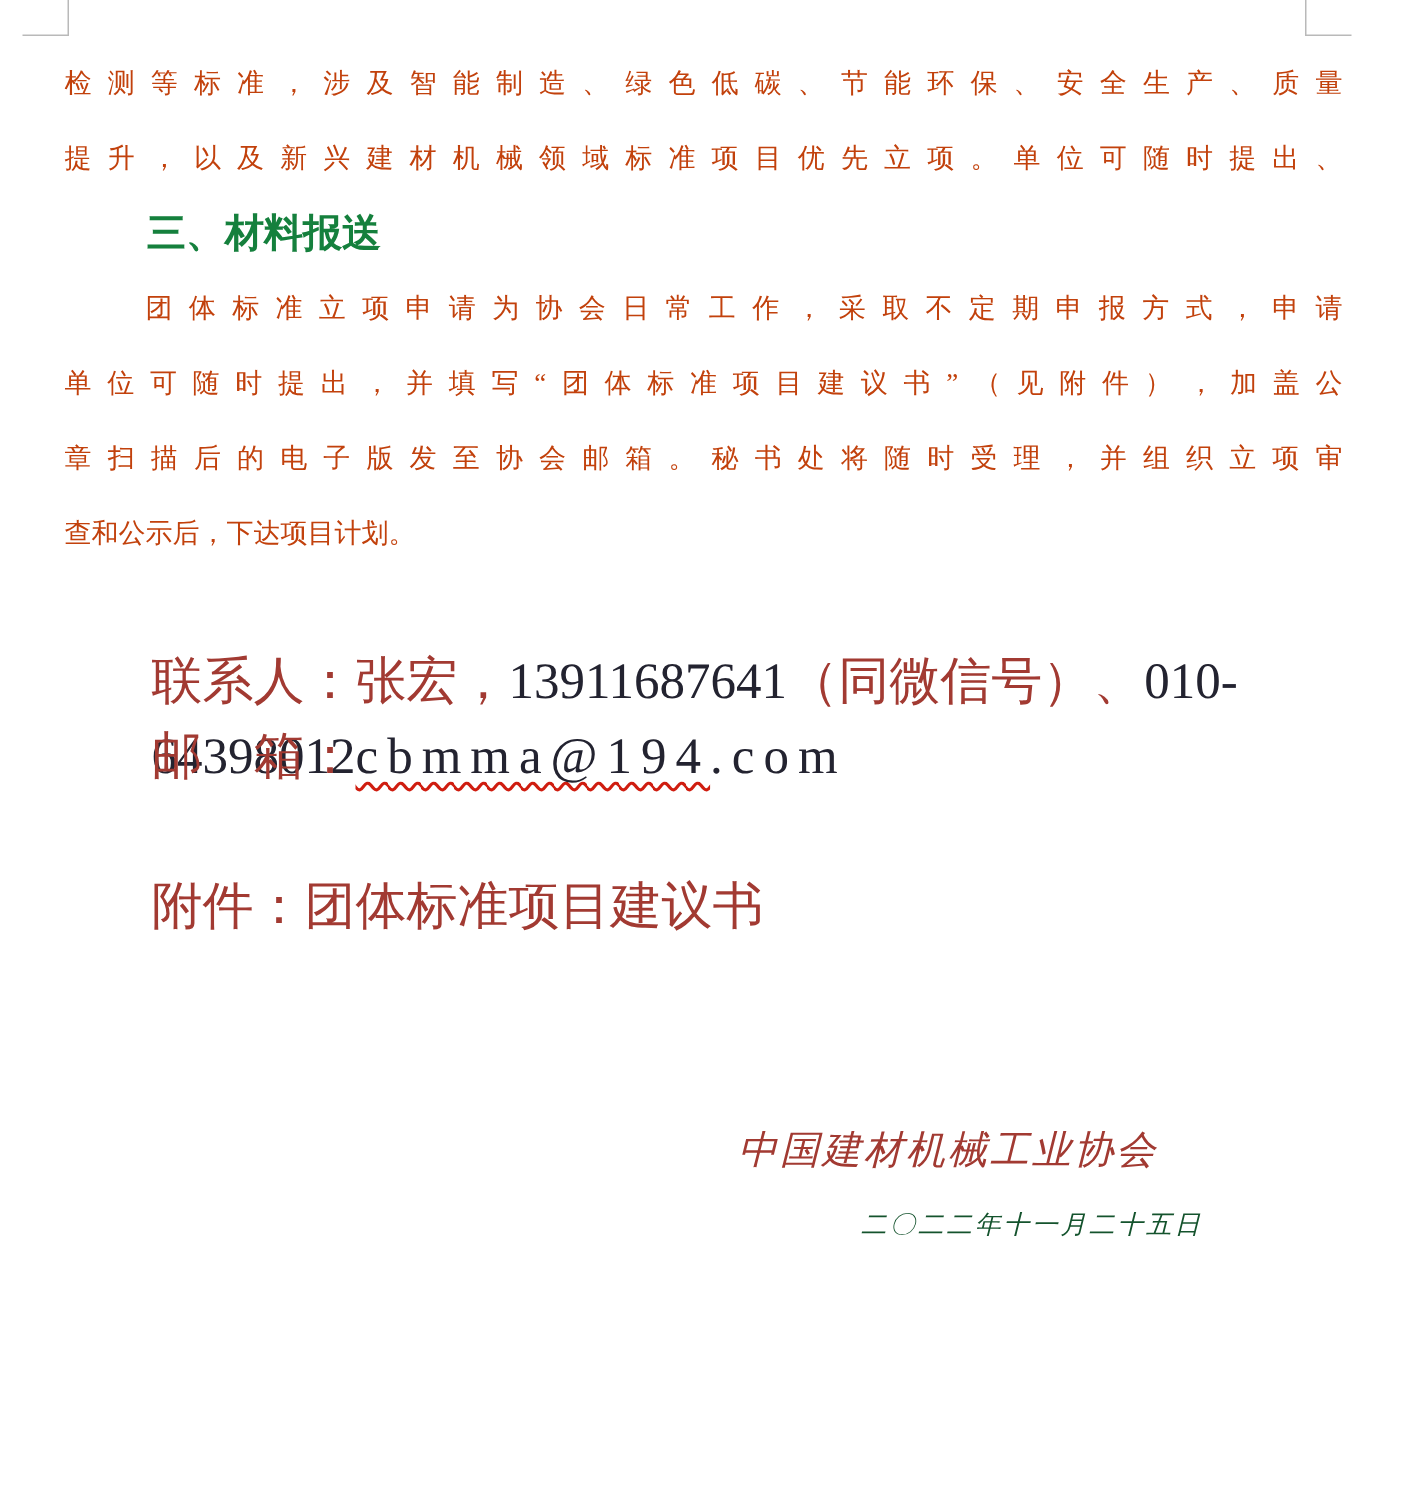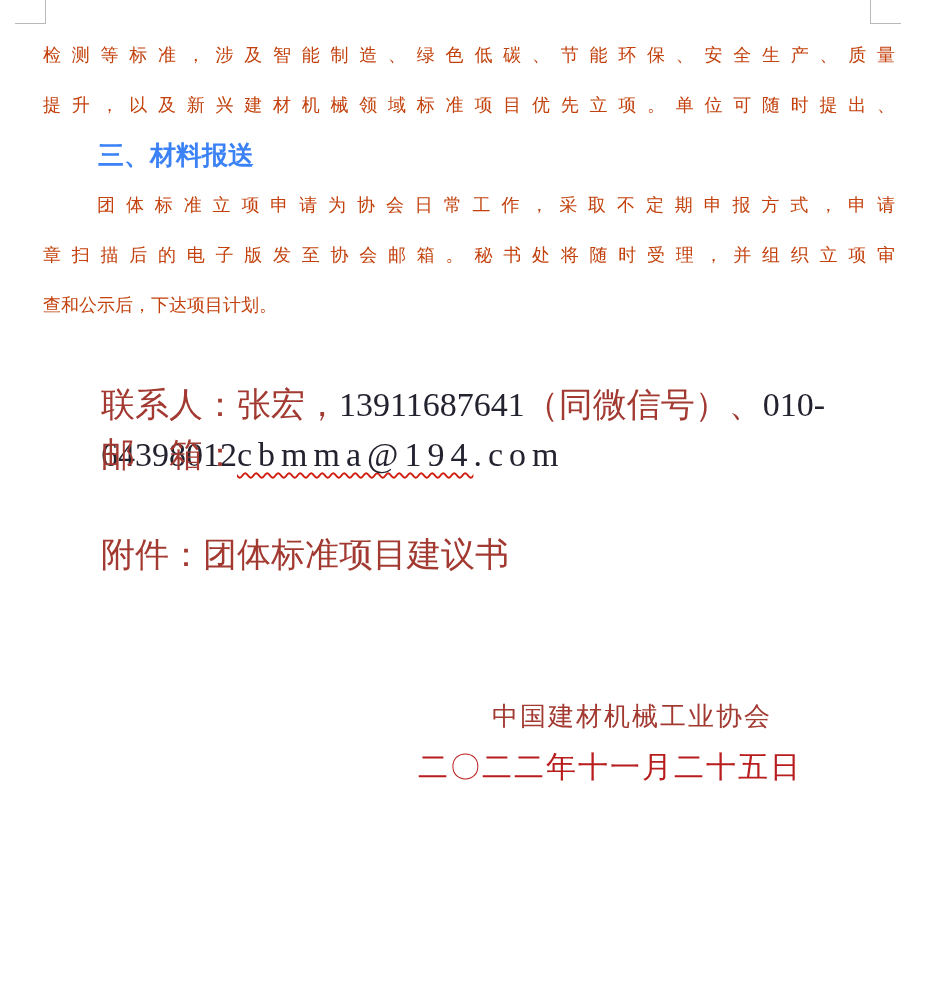--- a/index.html
+++ b/index.html
@@ -13,54 +13,55 @@
   .crop.right{left:870px;border-left:1px solid #b9b9b9;border-bottom:1px solid #b9b9b9;}
 
   .content{position:absolute;left:43px;top:30px;width:852px;}
   .line{height:50px;line-height:50px;font-size:18px;color:#c2410c;
         text-align:justify;text-align-last:justify;overflow:hidden;}
   .line.indent{padding-left:54px;text-indent:0;font-family:Liberation Serif, serif;}
   .line.last{text-align:right;text-align-last:left;}
   .spacer{height:50px;}
 
   .heading{height:50px;line-height:50px;font-size:26px;padding-left:55px;
-           color:#3b82f6;font-weight:bold;
+           color:#15803d;font-weight:bold;
            font-family:"Liberation Sans","DejaVu Sans",sans-serif;
            text-align:left;text-align-last:left;}
 
   .contact-line{height:50px;line-height:50px;font-size:34px;color:#a23a32;
                 padding-left:58px;text-align:left;}
   .latin{color:#232330;font-family:"Liberation Serif","DejaVu Serif",serif;}
   .email{color:#232330;letter-spacing:6px;}
   .squiggle{text-decoration:underline;text-decoration-style:wavy;
             text-decoration-color:#cf1d10;text-decoration-thickness:2px;
             text-underline-offset:6px;}
 
-  .signature{margin-top:12px;}
+  .signature{margin-top:12px;font-style:italic;}
   .sig-org{height:50px;line-height:50px;font-size:26px;color:#a23a32;
            text-align:right;padding-right:123px;letter-spacing:2px;}
-  .sig-date{height:50px;line-height:50px;font-size:30px;color:#b91c1c;
+  .sig-date{height:50px;line-height:50px;font-size:17px;color:#14532d;
             text-align:right;padding-right:93px;letter-spacing:2px;}
 </style>
 </head>
 <body>
 
 <div class="page">
 
   <div class="crop left"></div>
   <div class="crop right"></div>
 
   <div class="content">
 
     <div class="line">检测等标准，涉及智能制造、绿色低碳、节能环保、安全生产、质量</div>
     <div class="line">提升，以及新兴建材机械领域标准项目优先立项。单位可随时提出、</div>
 
     <div class="heading">三、材料报送</div>
 
     <div class="line indent">团体标准立项申请为协会日常工作，采取不定期申报方式，申请</div>
+    <div class="line">单位可随时提出，并填写“团体标准项目建议书”（见附件），加盖公</div>
     <div class="line">章扫描后的电子版发至协会邮箱。秘书处将随时受理，并组织立项审</div>
     <div class="line last">查和公示后，下达项目计划。</div>
 
     <div class="spacer"></div>
 
     <div class="contact-line">
       <span>联系人：</span><span>张宏，</span><span class="latin">13911687641</span><span>（同微信号）、</span><span class="latin">010-64398012</span>
     </div>
 
     <div class="contact-line">

